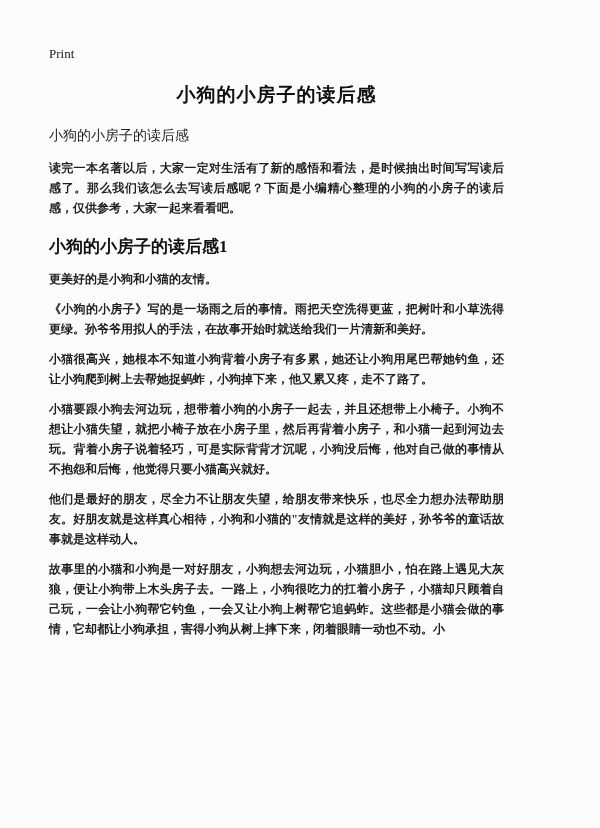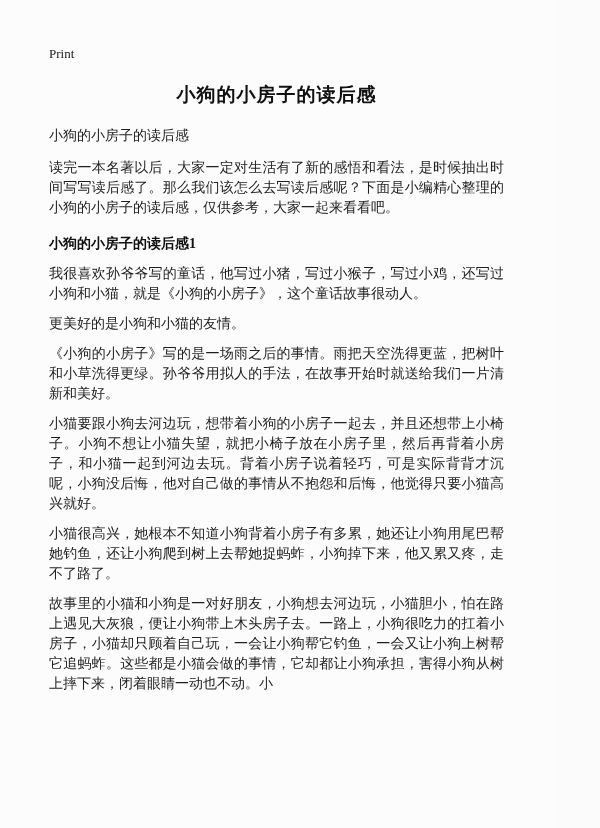--- a/index.html
+++ b/index.html
@@ -27,56 +27,57 @@
   }
   h1.doc-title {
     font-size: 19px;
     font-weight: bold;
     text-align: center;
     margin: 6px 0 18px 0;
     letter-spacing: 1px;
     color: #111;
   }
   p.body-text {
-    font-size: 14px;
+    font-size: 12px;
     line-height: 20px;
     margin: 10px 0 10px 0;
     text-align: justify;
     color: #1e1e1e;
+    font-weight: bold;
   }
   p.subtitle-text {
     font-size: 14px;
     line-height: 20px;
     margin: 0 0 12px 0;
     color: #1e1e1e;
   }
   h2.section-heading {
-    font-size: 14px;
+    font-size: 17px;
     font-weight: bold;
     margin: 17px 0 11px 0;
     color: #111;
   }
 </style>
 </head>
 <body>
 
 <div class="page">
 
   <div class="print-link">Print</div>
 
   <h1 class="doc-title">小狗的小房子的读后感</h1>
 
   <p class="subtitle-text">小狗的小房子的读后感</p>
 
   <p class="body-text">读完一本名著以后，大家一定对生活有了新的感悟和看法，是时候抽出时间写写读后感了。那么我们该怎么去写读后感呢？下面是小编精心整理的小狗的小房子的读后感，仅供参考，大家一起来看看吧。</p>
 
   <h2 class="section-heading">小狗的小房子的读后感1</h2>
 
-  <p class="body-text">我很喜欢孙爷爷写的童话，他写过小猪，写过小猴子，写过小鸡，还写过小狗和小猫，就是《小狗的小房子》，这个童话故事很动人。</p>
   <p class="body-text">更美好的是小狗和小猫的友情。</p>
   <p class="body-text">《小狗的小房子》写的是一场雨之后的事情。雨把天空洗得更蓝，把树叶和小草洗得更绿。孙爷爷用拟人的手法，在故事开始时就送给我们一片清新和美好。</p>
+  <p class="body-text">小猫很高兴，她根本不知道小狗背着小房子有多累，她还让小狗用尾巴帮她钓鱼，还让小狗爬到树上去帮她捉蚂蚱，小狗掉下来，他又累又疼，走不了路了。</p>
   <p class="body-text">小猫要跟小狗去河边玩，想带着小狗的小房子一起去，并且还想带上小椅子。小狗不想让小猫失望，就把小椅子放在小房子里，然后再背着小房子，和小猫一起到河边去玩。背着小房子说着轻巧，可是实际背背才沉呢，小狗没后悔，他对自己做的事情从不抱怨和后悔，他觉得只要小猫高兴就好。</p>
-  <p class="body-text">小猫很高兴，她根本不知道小狗背着小房子有多累，她还让小狗用尾巴帮她钓鱼，还让小狗爬到树上去帮她捉蚂蚱，小狗掉下来，他又累又疼，走不了路了。</p>
+  <p class="body-text">他们是最好的朋友，尽全力不让朋友失望，给朋友带来快乐，也尽全力想办法帮助朋友。好朋友就是这样真心相待，小狗和小猫的"友情就是这样的美好，孙爷爷的童话故事就是这样动人。</p>
 
 
   <p class="body-text">故事里的小猫和小狗是一对好朋友，小狗想去河边玩，小猫胆小，怕在路上遇见大灰狼，便让小狗带上木头房子去。一路上，小狗很吃力的扛着小房子，小猫却只顾着自己玩，一会让小狗帮它钓鱼，一会又让小狗上树帮它追蚂蚱。这些都是小猫会做的事情，它却都让小狗承担，害得小狗从树上摔下来，闭着眼睛一动也不动。小</p>
 
 </div>
 
 </body></html>

